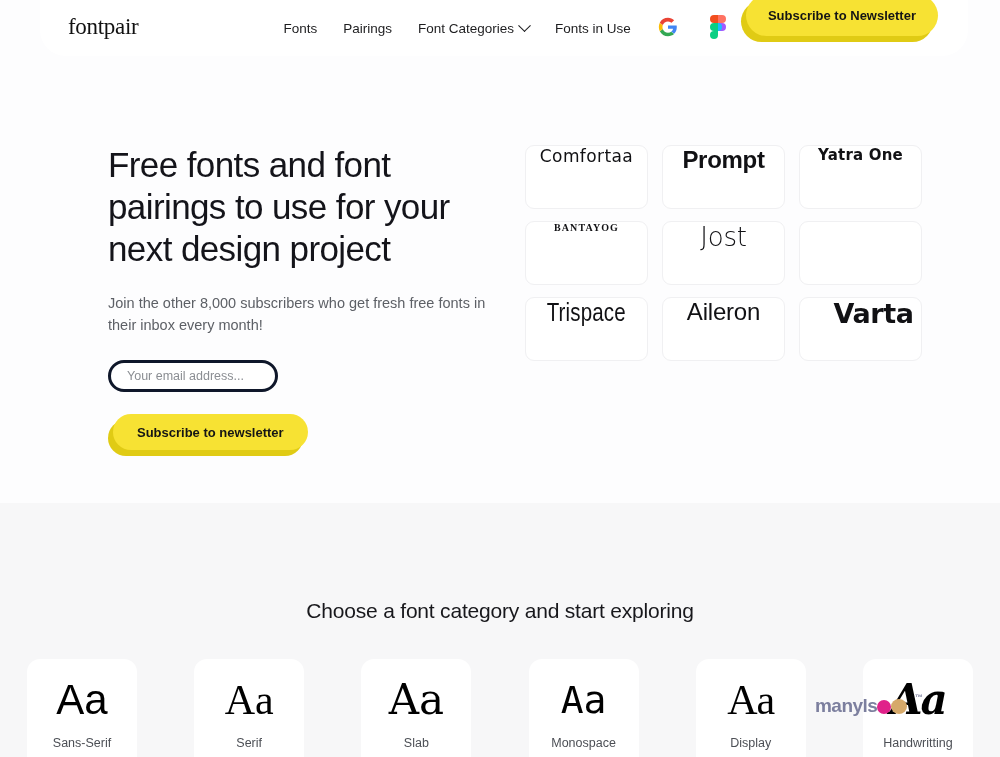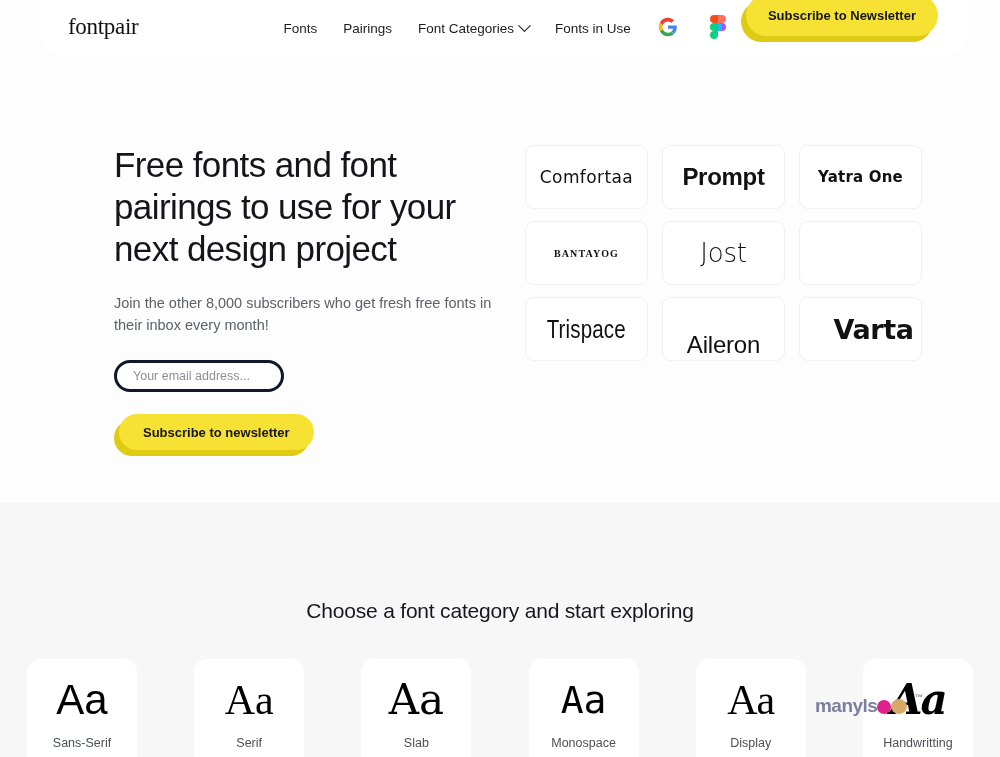--- a/index.html
+++ b/index.html
@@ -116,21 +116,21 @@
   .hero {
     position: absolute;
     left: 0; top: 56px;
     width: 1000px;
     height: 447px;
     background: #fdfdfe;
   }
 
   .hero-left {
     position: absolute;
-    left: 114px;
+    left: 108px;
     top: 88px;
     width: 400px;
   }
 
   .hero-title {
     font-size: 35px;
     line-height: 42px;
     font-weight: 400;
     color: #14141a;
     letter-spacing: -0.6px;
@@ -177,35 +177,35 @@
     grid-template-rows: repeat(3, 64px);
     column-gap: 14px;
     row-gap: 12px;
   }
 
   .font-card {
     background: #ffffff;
     border: 1px solid #f0f0f2;
     border-radius: 9px;
     display: flex;
-    align-items: center;
+    align-items: flex-start;
     justify-content: center;
     color: #111114;
     cursor: pointer;
     overflow: hidden;
   }
 
   .fc-comfortaa { font-family: "DejaVu Sans", sans-serif; font-size: 17px; letter-spacing: 0.4px; font-weight: 400; }
   .fc-prompt    { font-family: "Liberation Sans", sans-serif; font-size: 24px; font-weight: bold; letter-spacing: -0.3px; }
   .fc-yatra     { font-family: "DejaVu Sans", sans-serif; font-size: 15px; font-weight: bold; letter-spacing: 0.2px; }
   .fc-bantayog  { font-family: Liberation Serif, serif; font-size: 10px; font-weight: bold; letter-spacing: 1.1px; }
   .fc-jost      { font-family: "DejaVu Sans", sans-serif; font-size: 26px; font-weight: 300; letter-spacing: -0.2px; }
   .fc-empty     { }
   .fc-trispace  { font-family: "Liberation Sans", sans-serif; font-size: 25px; font-weight: 400; transform: scaleX(0.82); letter-spacing: 0.2px; }
-  .fc-aileron   { font-family: "Liberation Sans", sans-serif; font-size: 24px; font-weight: 400; letter-spacing: -0.2px; margin-top: 32px; }
+  .fc-aileron   { font-family: "Liberation Sans", sans-serif; font-size: 24px; font-weight: 400; letter-spacing: -0.2px; }
   .fc-varta     { font-family: "DejaVu Sans", sans-serif; font-size: 27px; font-weight: bold; letter-spacing: -0.4px; margin-left: 26px; }
 
   
   .cat-section {
     position: absolute;
     left: 0; top: 503px;
     width: 1000px;
     height: 254px;
     background: #f7f7f8;
   }

